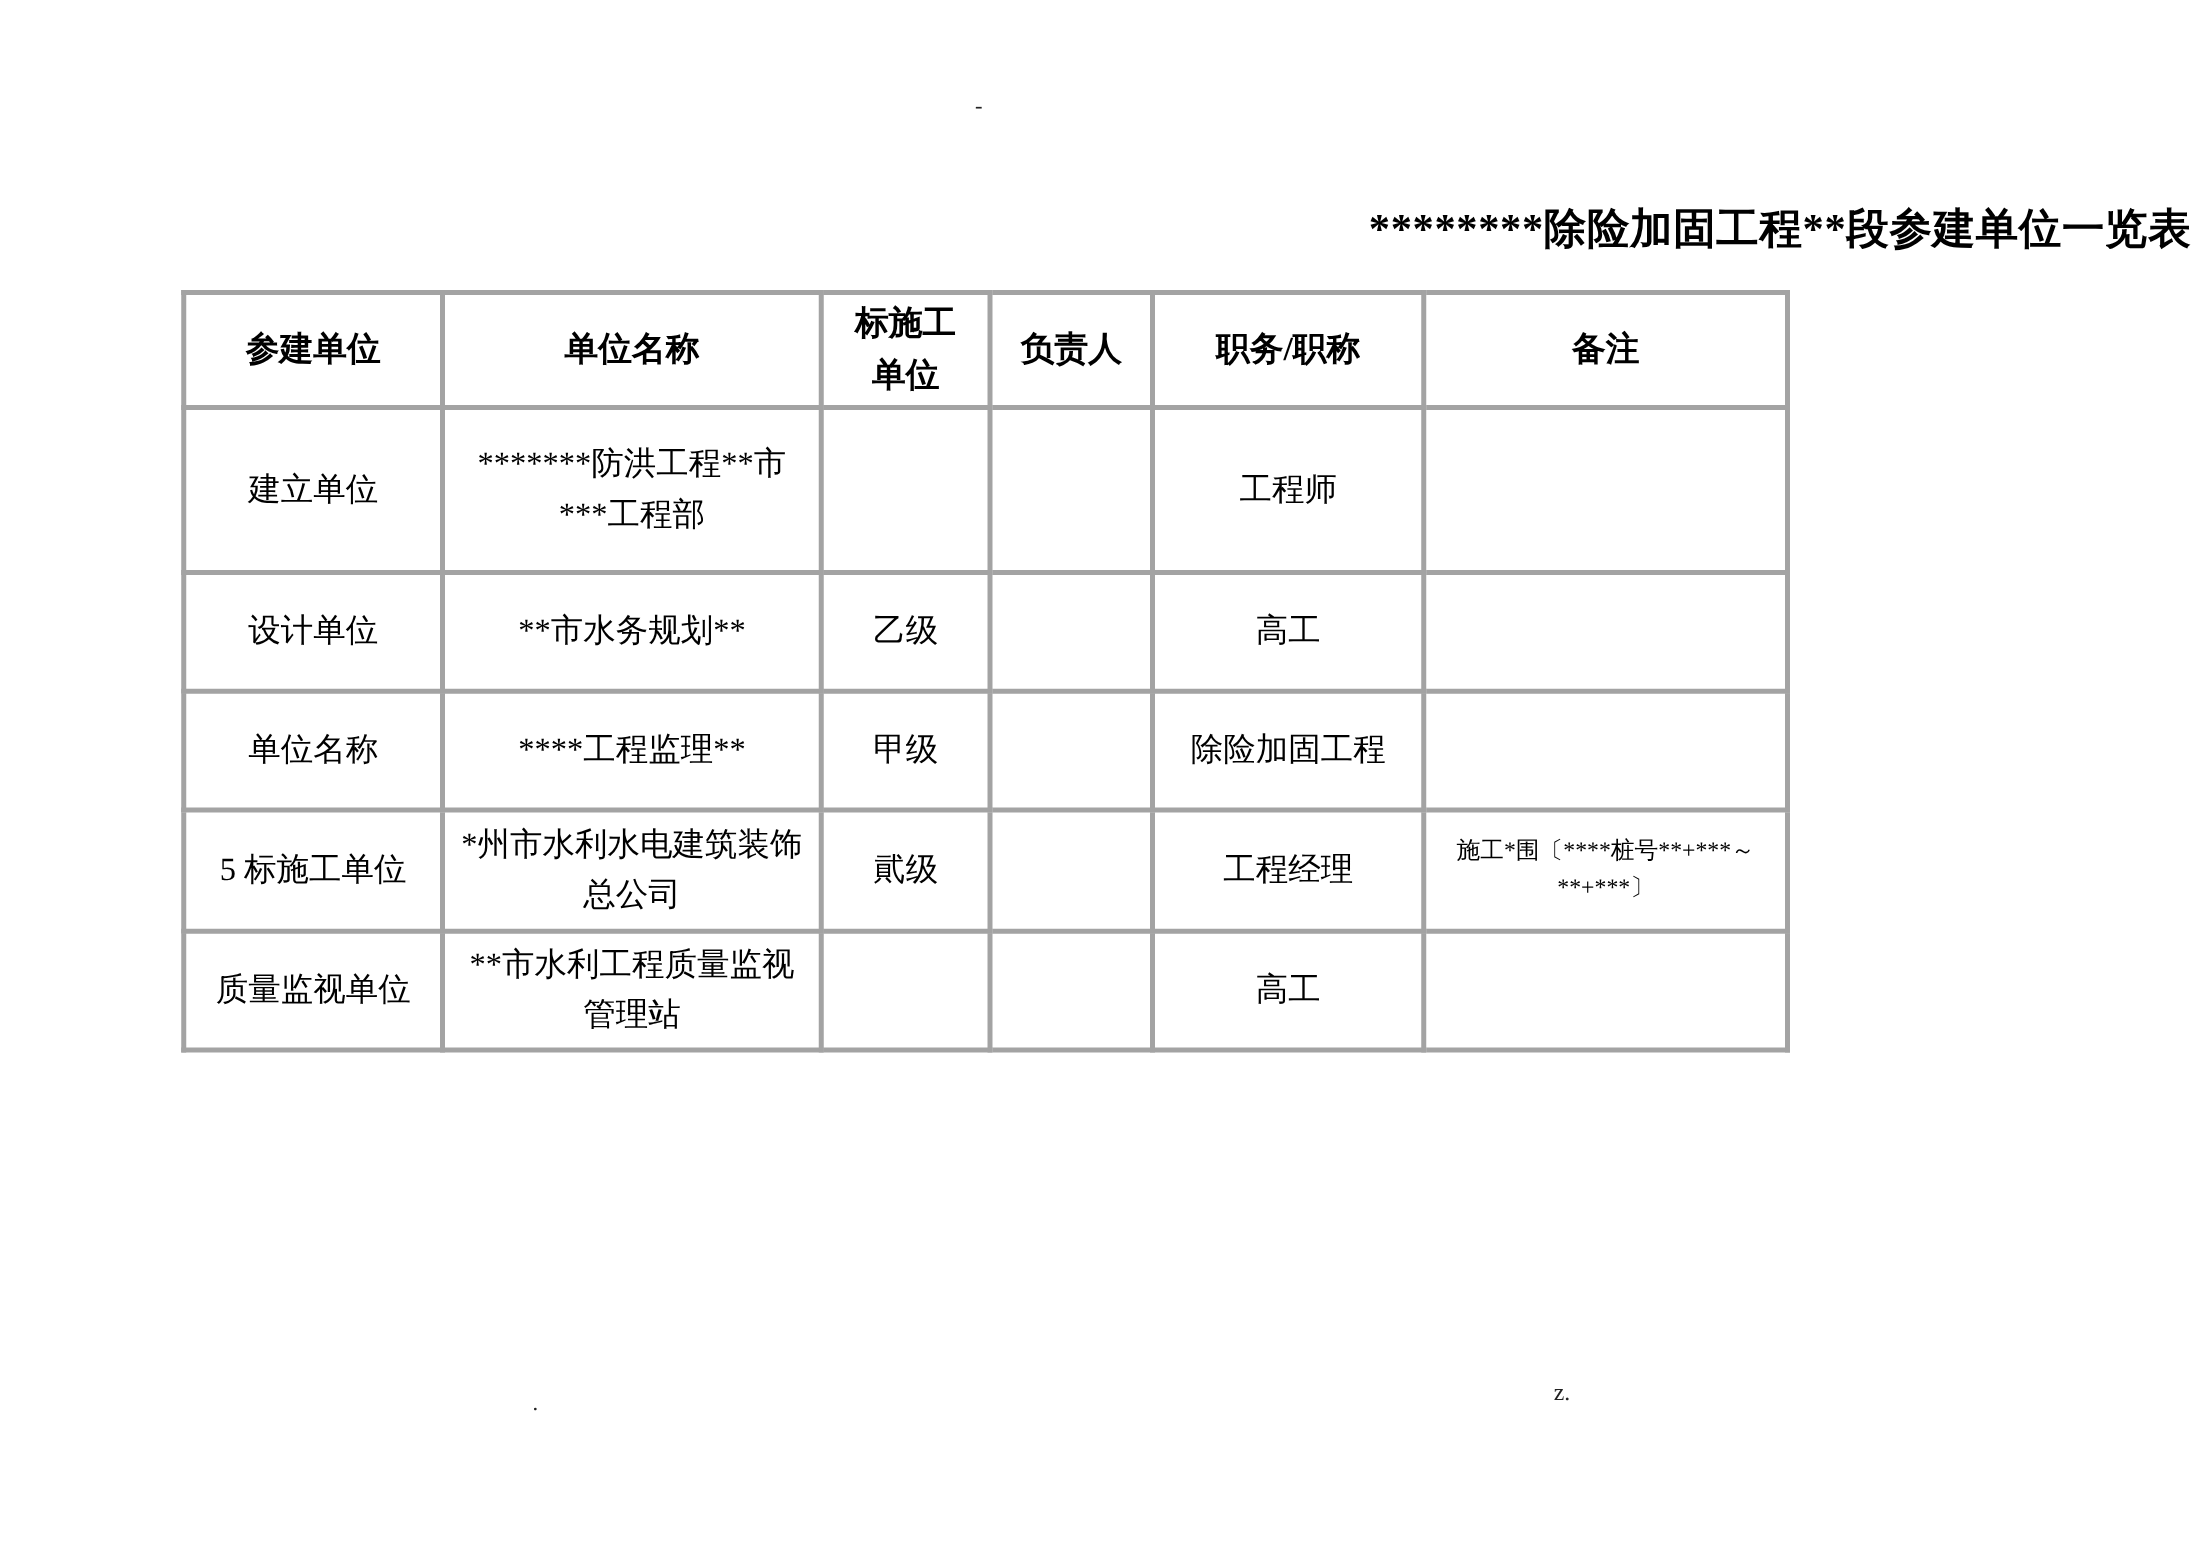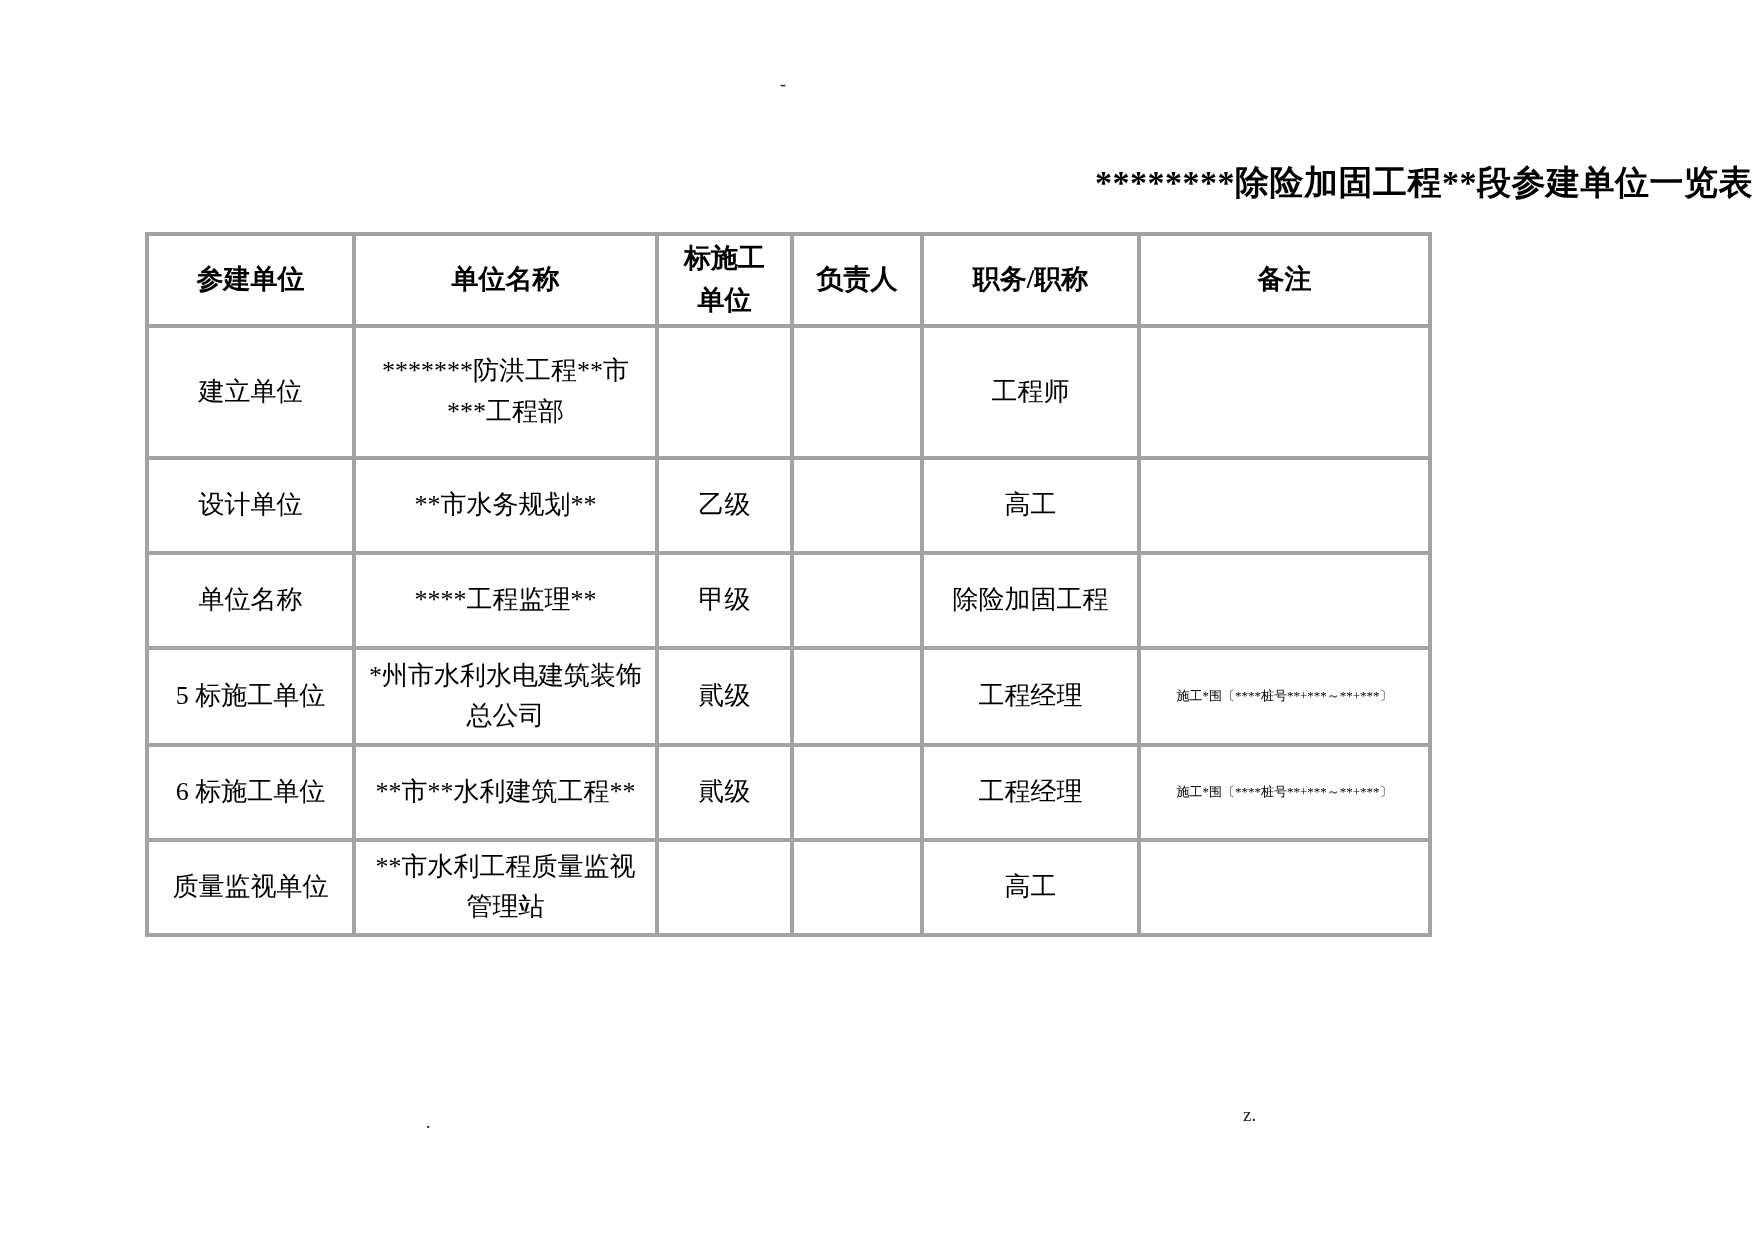--- a/index.html
+++ b/index.html
@@ -57,21 +57,21 @@
     font-size: 27px;
   }
   tr.row-h  { height: 78px;  }
   tr.row-0  { height: 132px; }
   tr.row-1  { height: 95px;  }
   tr.row-2  { height: 95px;  }
   tr.row-3  { height: 97px;  }
   tr.row-4  { height: 95px;  }
   tr.row-5  { height: 95px;  }
   .doc-table td.remark {
-    font-size: 13px;
+    font-size: 19px;
     line-height: 1.6;
     padding: 2px 8px;
   }
   .bottom-dot {
     position: absolute;
     left: 426px;
     top: 1112px;
     font-size: 18px;
     color: #222222;
   }
@@ -140,28 +140,20 @@
 
       <tr class="row-3">
         <td>5 标施工单位</td>
         <td>*州市水利水电建筑装饰总公司</td>
         <td>貮级</td>
         <td></td>
         <td>工程经理</td>
         <td class="remark">施工*围〔****桩号**+***～**+***〕</td>
       </tr>
 
-      <tr class="row-4">
-        <td>6 标施工单位</td>
-        <td>**市**水利建筑工程**</td>
-        <td>貮级</td>
-        <td></td>
-        <td>工程经理</td>
-        <td class="remark">施工*围〔****桩号**+***～**+***〕</td>
-      </tr>
 
       <tr class="row-5">
         <td>质量监视单位</td>
         <td>**市水利工程质量监视管理站</td>
         <td></td>
         <td></td>
         <td>高工</td>
         <td class="remark"></td>
       </tr>
     </tbody>

